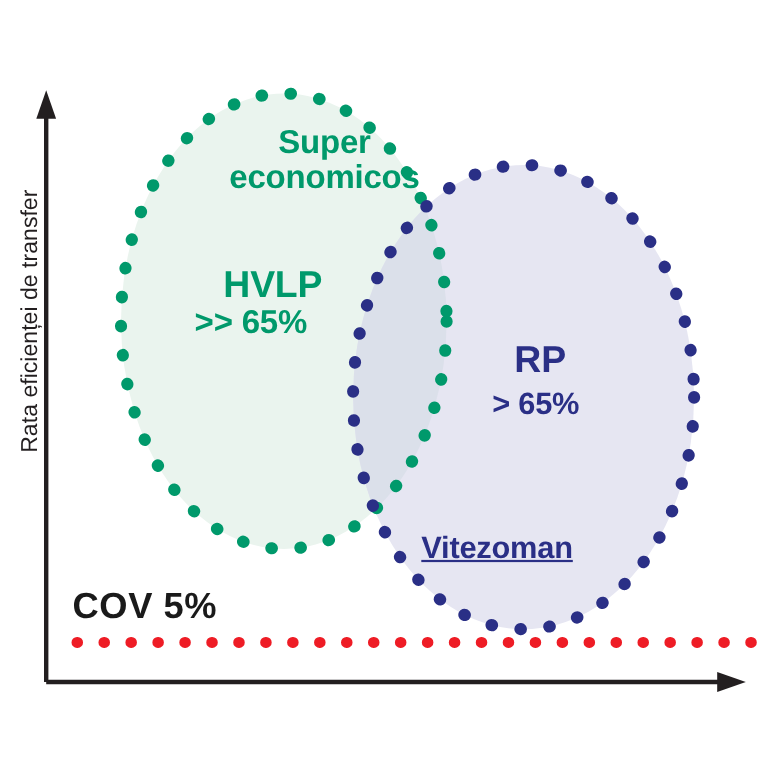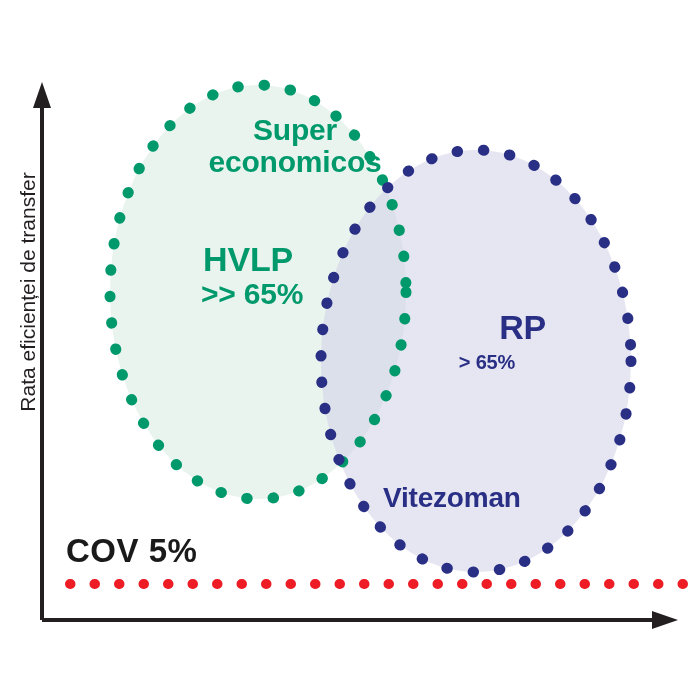--- a/index.html
+++ b/index.html
@@ -61,44 +61,45 @@
     color: #00996b;
   }
   #label-hvlp {
     left: 168px; top: 242px;
     width: 160px;
     text-align: center;
     font-size: 34px;
     color: #00996b;
   }
   #label-hvlp-val {
-    left: 172px; top: 278px;
+    left: 148px; top: 278px;
     width: 160px;
     text-align: center;
     font-size: 30px;
     color: #00996b;
   }
   #label-rp {
     left: 436px; top: 310px;
     width: 110px;
-    text-align: right;
+    text-align: center;
     font-size: 34px;
     color: #2a2f86;
   }
   #label-rp-val {
     left: 428px; top: 352px;
     width: 118px;
     text-align: center;
-    font-size: 20px;
+    font-size: 28px;
     color: #2a2f86;
   }
   #label-vitezoman {
     left: 383px; top: 483px;
     font-size: 28px;
     color: #2a2f86;
+    text-decoration: underline;
   }
   #label-cov {
     left: 66px; top: 534px;
     font-size: 33px;
     color: #1a1a1a;
     letter-spacing: 0.5px;
   }
 </style>
 </head>
 <body>

